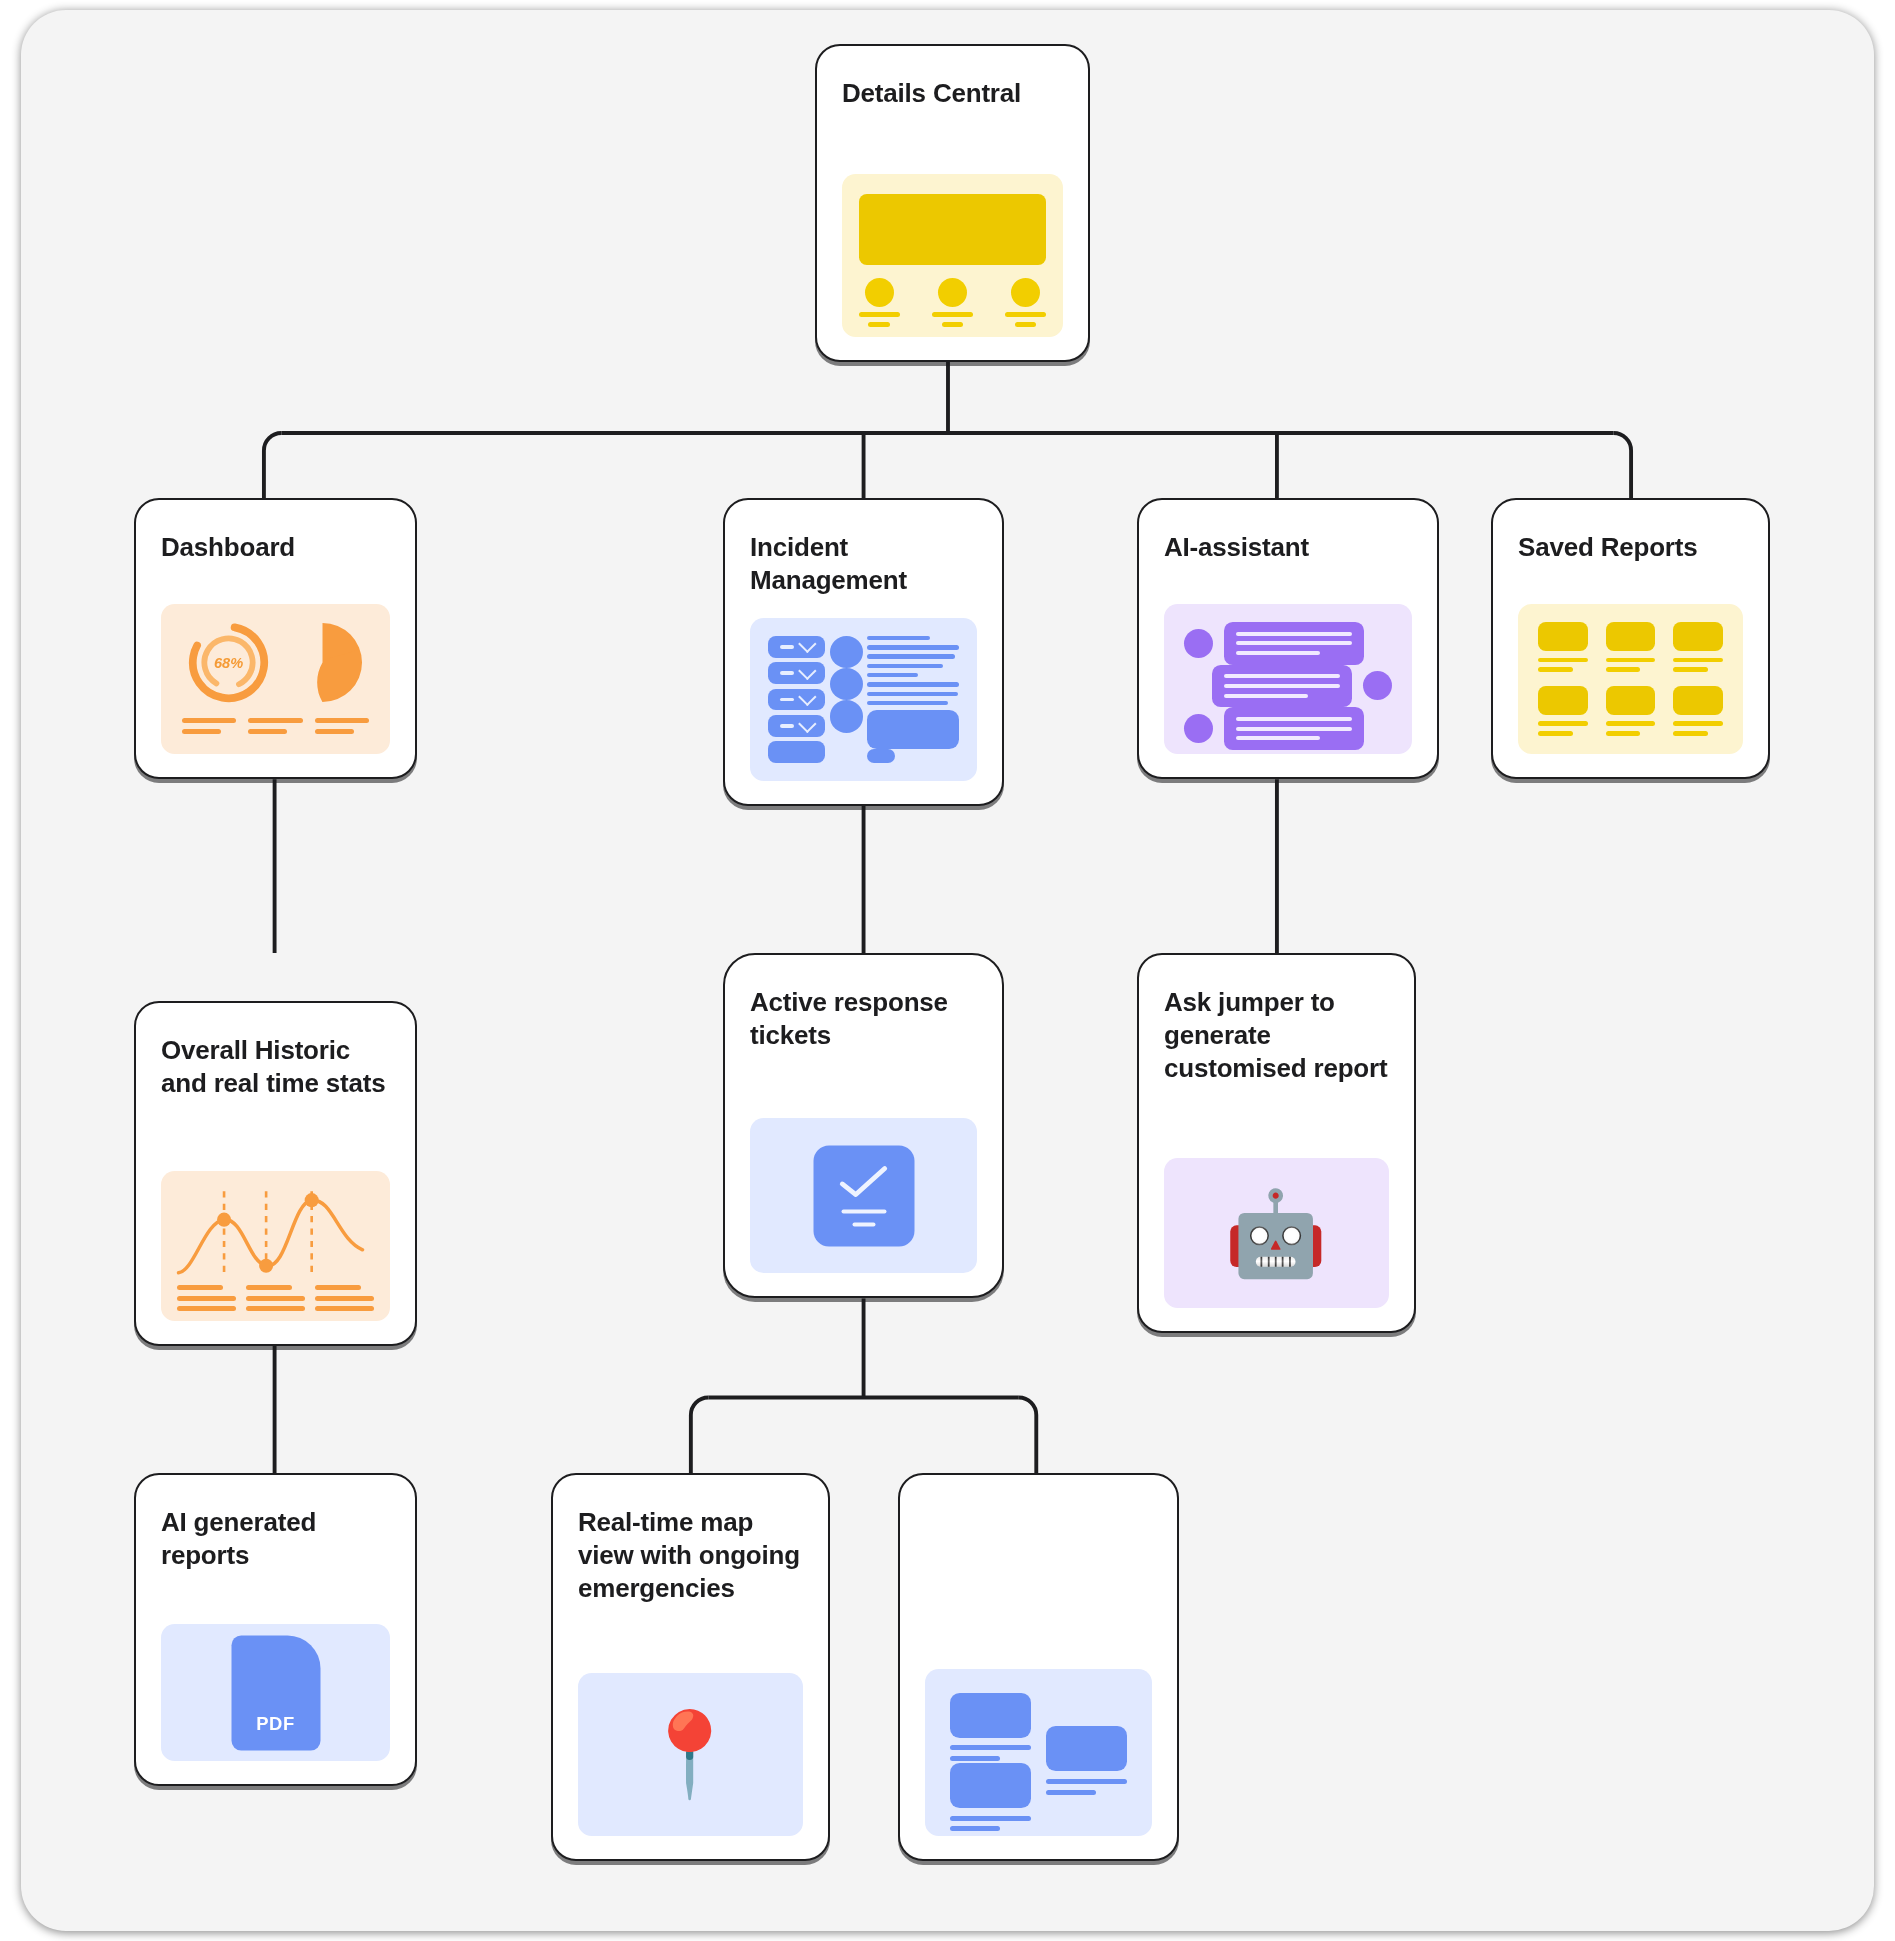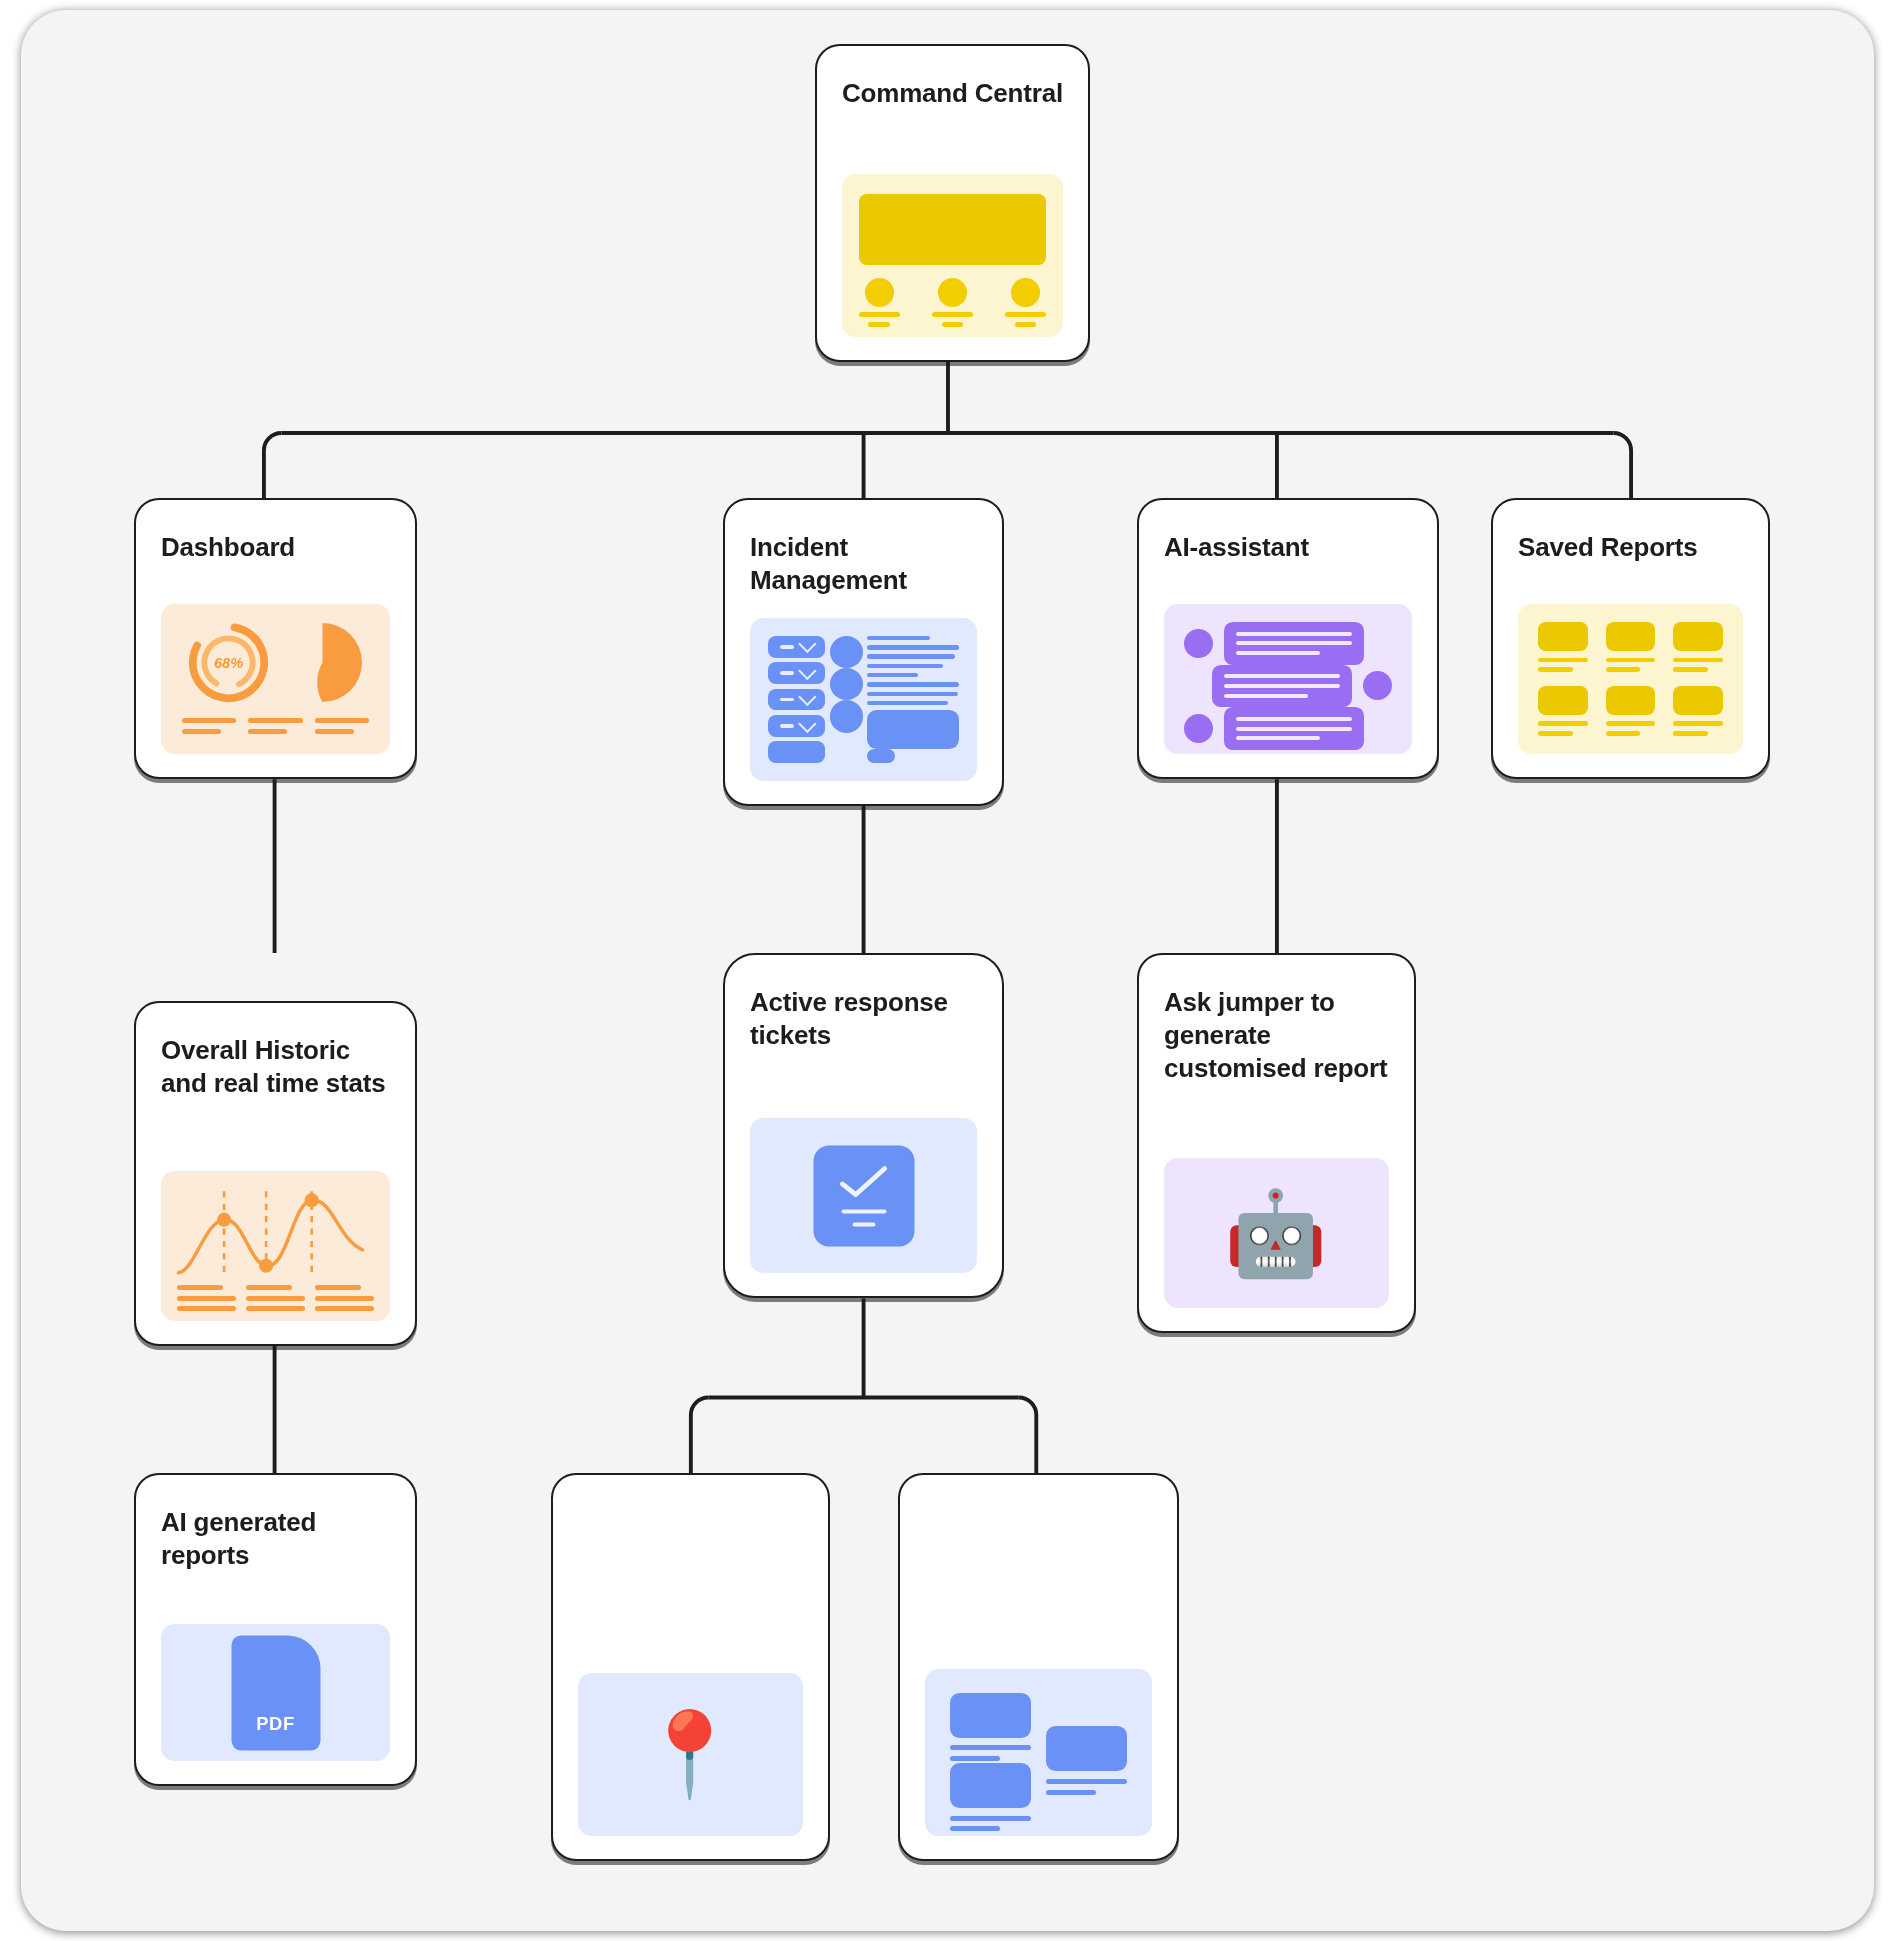--- a/index.html
+++ b/index.html
@@ -208,21 +208,21 @@
     <path d="M283,1338 L283,1518"></path>
 
     <path d="M890,1338 L890,1440"></path>
     <path d="M730,1440 L1050,1440"></path>
     <path d="M730,1440 a18,18 0 0 0 -18,18 L712,1518"></path>
     <path d="M1050,1440 a18,18 0 0 1 18,18 L1068,1518"></path>
   </g>
 </svg>
 
 <div class="card" style="left:815px; top:44px; width:275px; height:318px;">
-  <div class="card-title">Command Central</div>
+  <div class="card-title">Details Central</div>
   <div class="thumb th-yellow" style="height:163px;">
     <div class="cc-screen"></div>
     <div class="cc-knobs">
       <div class="cc-knob">
           <div class="cc-dot"></div>
           <div class="cc-l1"></div>
           <div class="cc-l2"></div>
         </div>
       <div class="cc-knob">
           <div class="cc-dot"></div>
@@ -444,20 +444,21 @@
 <div class="card" style="left:134px; top:1473px; width:283px; height:313px;">
   <div class="card-title">AI generated reports</div>
   <div class="thumb th-blue" style="height:137px;">
     <div class="pdf-doc">
       <span class="pdf-label">PDF</span>
     </div>
   </div>
 </div>
 
 <div class="card" style="left:551px; top:1473px; width:279px; height:388px;">
+  <div class="card-title">Real-time map view with ongoing emergencies</div>
   <div class="thumb th-blue emoji-thumb" style="height:163px;">
     <span>📍</span>
   </div>
 </div>
 
 <div class="card" style="left:898px; top:1473px; width:281px; height:388px;">
   <div class="thumb th-blue" style="height:167px;">
     <div class="dt-wrap">
       <div class="dt-g" style="left:0; top:4%; width:46%;">
         <div class="dt-box" style="height:45px;"></div>

